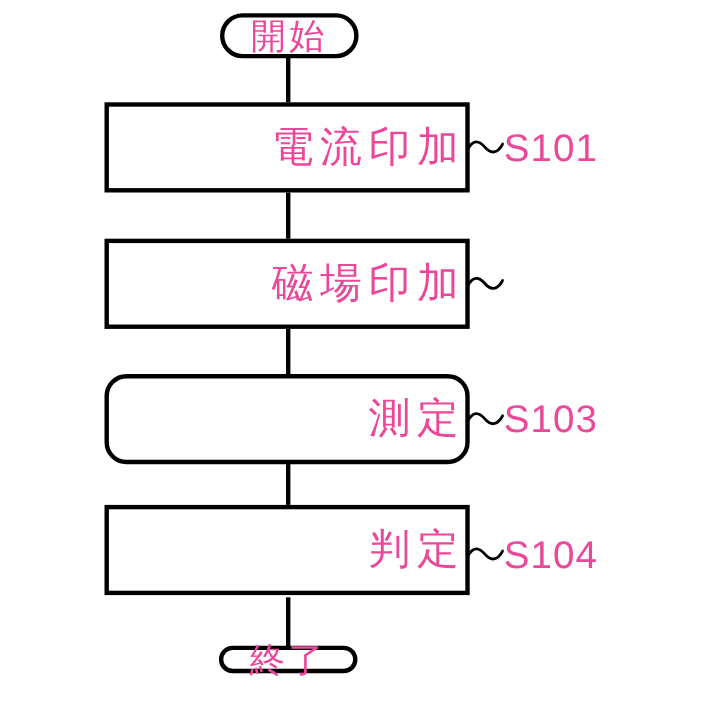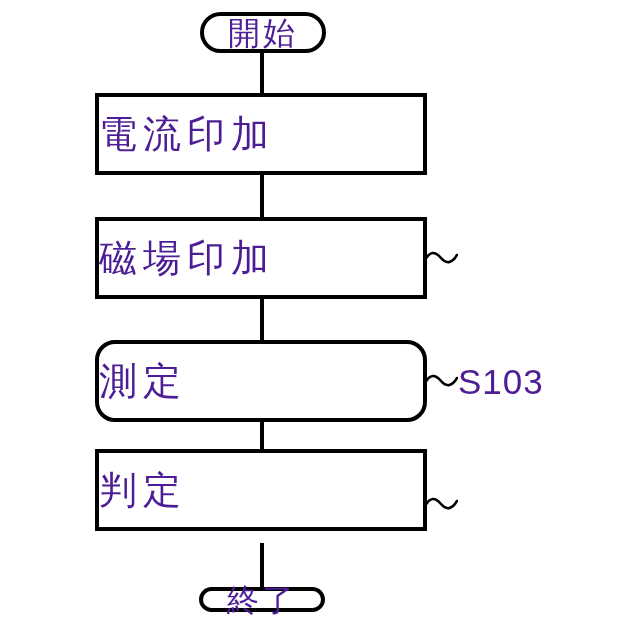--- a/index.html
+++ b/index.html
@@ -6,21 +6,21 @@
     margin: 0;
     padding: 0;
     background: #ffffff;
   }
   #canvas {
     position: relative;
     width: 640px;
     height: 640px;
     background: #ffffff;
     font-family: "Liberation Sans", "DejaVu Sans", sans-serif;
-    color: #4c1d95;
+    color: #ec4899;
     overflow: hidden;
   }
   .terminal {
     position: absolute;
     box-sizing: border-box;
     border: 4px solid #000000;
     border-radius: 24px;
     background: #ffffff;
     display: flex;
     align-items: center;
@@ -34,21 +34,21 @@
   .process-box {
     position: absolute;
     left: 95px;
     width: 332px;
     height: 82px;
     box-sizing: border-box;
     border: 4px solid #000000;
     background: #ffffff;
     display: flex;
     align-items: center;
-    justify-content: flex-start;
+    justify-content: flex-end;
     font-size: 38px;
     font-weight: 500;
     letter-spacing: 6px;
     line-height: 1;
     z-index: 2;
   }
   .vline {
     position: absolute;
     left: 260px;
     width: 4px;
@@ -86,46 +86,53 @@
 
   <div class="vline" style="top:50px; height:45px;"></div>
   <div class="vline" style="top:173px; height:46px;"></div>
   <div class="vline" style="top:297px; height:45px;"></div>
   <div class="vline" style="top:420px; height:45px;"></div>
   <div class="vline" style="top:543px; height:46px;"></div>
 
   <div class="process-box" style="top:93px;">
     <span>電流印加</span>
   </div>
+  <div class="step-ref" style="top:112px;">
+    <svg width="34" height="20" viewBox="0 0 34 20">
+      <path d="M1 12 C 6 3, 11 3, 17 10 C 22 16, 28 16, 33 7" fill="none" stroke="#000000" stroke-width="2.6" stroke-linecap="round"></path>
+    </svg>
+    <span class="ref-text">S101</span>
+  </div>
 
   <div class="process-box" style="top:217px;">
     <span>磁場印加</span>
   </div>
   <div class="step-ref" style="top:236px;">
     <svg width="34" height="20" viewBox="0 0 34 20">
       <path d="M1 12 C 6 3, 11 3, 17 10 C 22 16, 28 16, 33 7" fill="none" stroke="#000000" stroke-width="2.6" stroke-linecap="round"></path>
     </svg>
   </div>
 
   <div class="process-box" style="top:340px;border-radius:20px;">
     <span>測定</span>
   </div>
   <div class="step-ref" style="top:359px;text-align:center;">
     <svg width="34" height="20" viewBox="0 0 34 20">
       <path d="M1 12 C 6 3, 11 3, 17 10 C 22 16, 28 16, 33 7" fill="none" stroke="#000000" stroke-width="2.6" stroke-linecap="round"></path>
     </svg>
     <span class="ref-text">S103</span>
   </div>
 
-  <div class="process-box" style="top:449px;">
+  <div class="process-box" style="top:459px;">
     <span>判定</span>
   </div>
   <div class="step-ref" style="top:482px;">
     <svg width="34" height="20" viewBox="0 0 34 20">
       <path d="M1 12 C 6 3, 11 3, 17 10 C 22 16, 28 16, 33 7" fill="none" stroke="#000000" stroke-width="2.6" stroke-linecap="round"></path>
     </svg>
+    <span class="ref-text">S104</span>
   </div>
 
   <div class="terminal" style="left:199px; top:587px; width:126px; height:25px;">
     <span>終了</span>
   </div>
 
 </div>
 
 </body></html>

